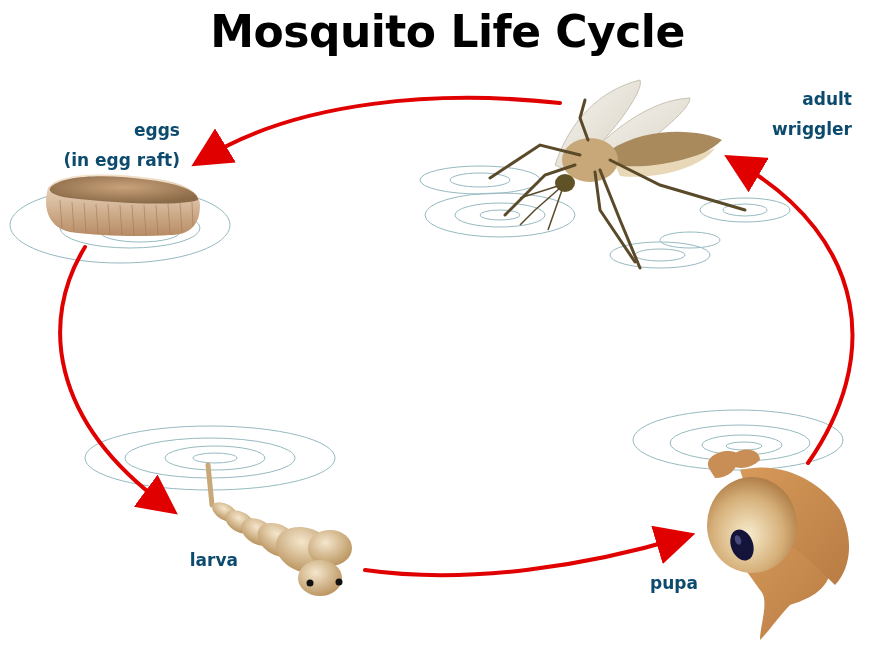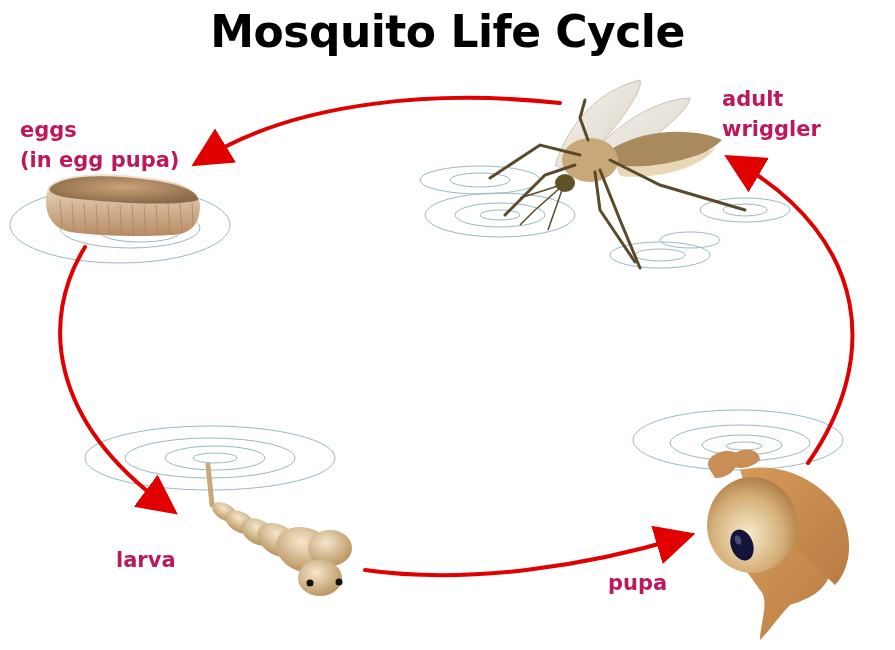--- a/index.html
+++ b/index.html
@@ -1,18 +1,18 @@
 <!DOCTYPE html>
 <html><head>
 <meta charset="utf-8">
 <style>
   html, body { margin: 0; padding: 0; background: #ffffff; }
   body { width: 895px; height: 650px; position: relative; overflow: hidden; font-family: "DejaVu Sans", sans-serif; }
   .title { position: absolute; left: 0; width: 895px; top: 6px; text-align: center; font-size: 44px; font-weight: bold; color: #000; letter-spacing: -0.5px; }
-  .label { position: absolute; font-size: 21px; font-weight: bold; color: #be185d; text-align: left; line-height: 30px; }
+  .label { position: absolute; font-size: 17px; font-weight: bold; color: #0c4a6e; text-align: right; line-height: 30px; }
   svg.art { position: absolute; left: 0; top: 0; }
 </style>
 </head>
 <body>
 
 <div class="title">Mosquito Life Cycle</div>
 
 <svg class="art" width="895" height="650" viewBox="0 0 895 650">
   <defs>
     <marker id="ah" markerWidth="10" markerHeight="10" refX="6" refY="5" orient="auto" markerUnits="strokeWidth">
@@ -147,27 +147,27 @@
     <ellipse cx="752" cy="525" rx="45" ry="48" fill="url(#pupaHead)"></ellipse>
     <path d="M710,470 C700,455 730,445 740,455 C738,470 728,478 715,478 z" fill="#c98e55"></path>
     <path d="M730,458 C740,445 760,448 760,460 C752,468 740,470 732,466 z" fill="#c98e55"></path>
     <ellipse cx="742" cy="545" rx="11" ry="16" fill="#14143a" transform="rotate(-20 742 545)"></ellipse>
     <ellipse cx="738" cy="540" rx="3" ry="5" fill="#4a4a7a" transform="rotate(-20 738 540)"></ellipse>
   </g>
 </svg>
 
 <div class="label" style="left:20px; top:107px; width:160px;margin-top:8px;">
   <div>eggs</div>
-  <div>(in egg pupa)</div>
+  <div>(in egg raft)</div>
 </div>
 
 <div class="label" style="left:722px; top:84px; width:130px;">
   <div>adult</div>
   <div>wriggler</div>
 </div>
 
-<div class="label" style="left:116px; top:545px; width:150px;">
+<div class="label" style="left:88px; top:545px; width:150px;">
   <div>larva</div>
 </div>
 
 <div class="label" style="left:608px; top:568px; width:90px;">
   <div>pupa</div>
 </div>
 
 </body></html>

